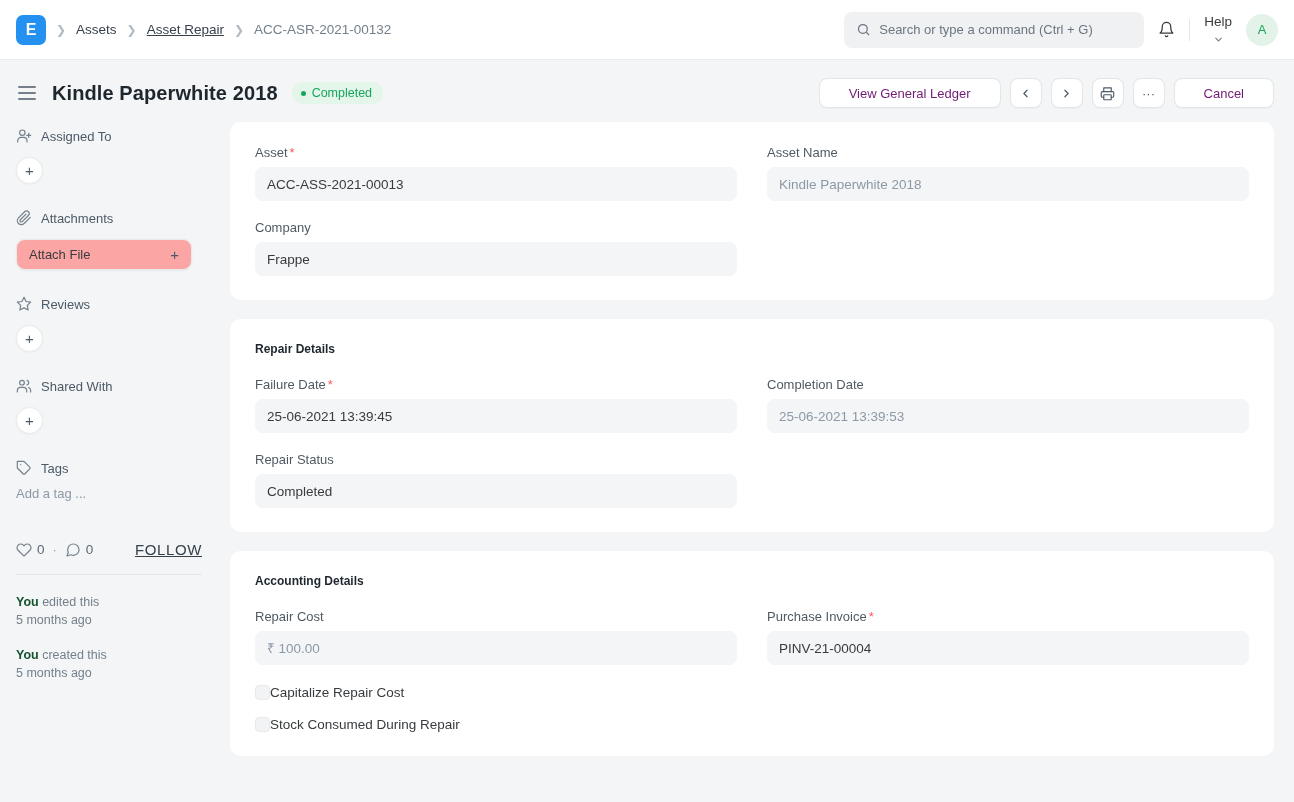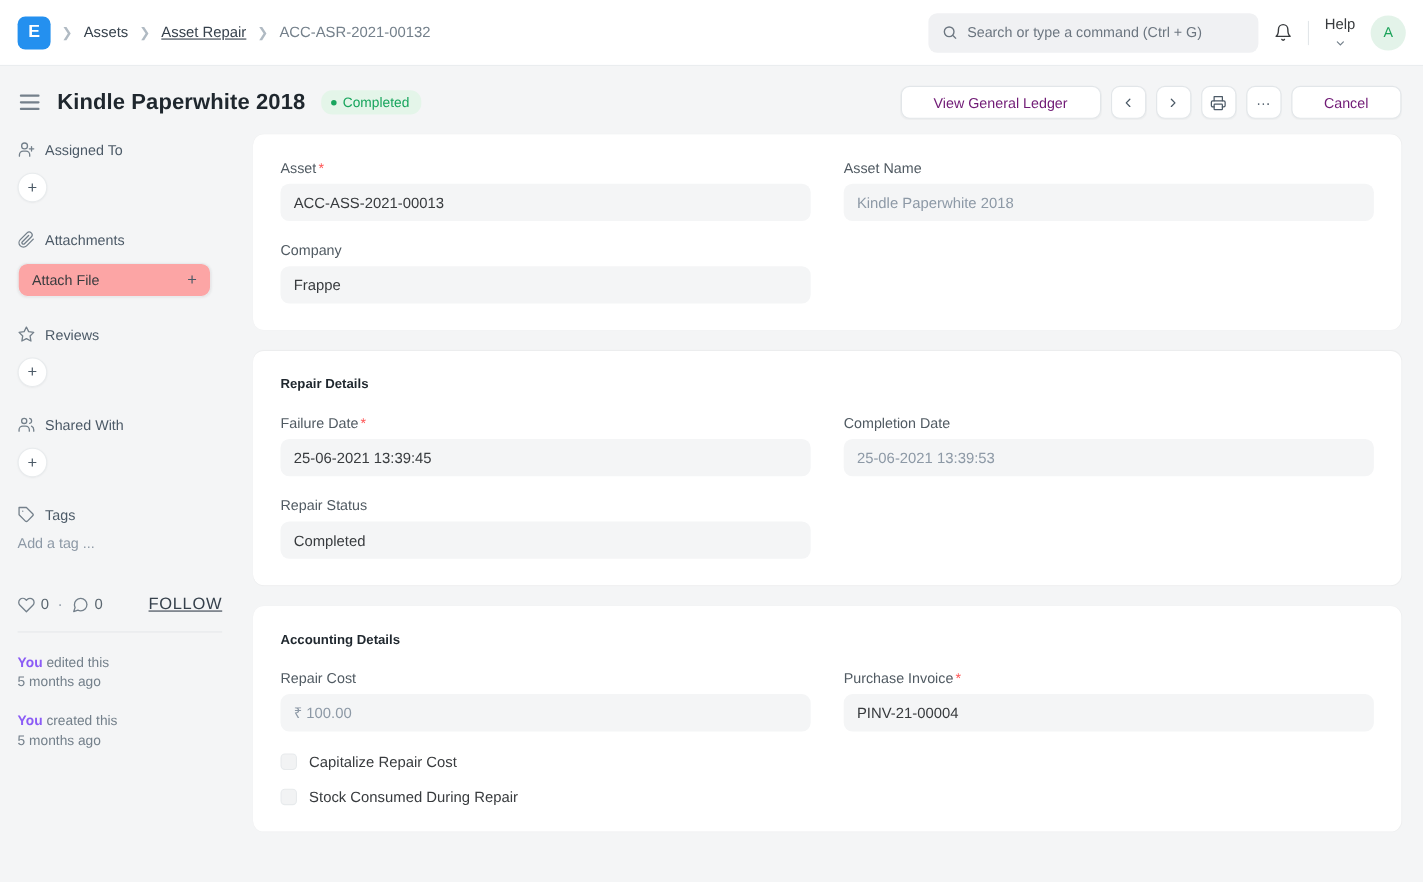--- a/index.html
+++ b/index.html
@@ -88,38 +88,38 @@
     box-shadow: 0 .5px 2px rgba(0,0,0,.05);
   }
   .attach-btn .plus { font-size: 15px; color: #4c5a67; }
   .add-tag { color: #8d99a6; font-size: 13px; cursor: pointer; }
   .likes-row { display: flex; align-items: center; margin-top: 40px; width: 186px; }
   .like-group { display: flex; align-items: center; gap: 5px; color: #5b6770; font-size: 13.5px; cursor: pointer; }
   .like-sep { color: #8d99a6; margin: 0 8px; }
   .follow { margin-left: auto; font-size: 15px; letter-spacing: .6px; color: #36414c; cursor: pointer; background: none; border: none; font-family: inherit; text-decoration: underline; }
   .sb-divider { border: none; border-top: 1px solid #e5e8ea; width: 186px; margin: 16px 0 18px; }
   .activity-item { margin-bottom: 17px; font-size: 12.5px; color: #74808b; line-height: 1.45; }
-  .activity-item b { color: #8b5cf6; font-weight: 700; }
+  .activity-item b { color: #14532d; font-weight: 700; }
   
   .card {
     background: #fff; border-radius: 10px; padding: 23px 25px 24px;
     margin-bottom: 19px; box-shadow: 0 0 1px rgba(0,0,0,.04);
   }
   .section-title { font-size: 12px; font-weight: 700; color: #1f272e; margin-bottom: 21px; }
   .fgrid { display: grid; grid-template-columns: 1fr 1fr; column-gap: 30px; row-gap: 19px; }
   .field { }
   .flabel { font-size: 13px; color: #505a62; margin-bottom: 7px; }
   .req { color: #ff5858; margin-left: 2px; }
   .fvalue {
     height: 34px; background: #f4f5f6; border-radius: 8px;
     display: flex; align-items: center; padding: 0 12px; font-size: 13.5px;
     color: #383b3e; cursor: text;
   }
   .fvalue.readonly { color: #8d99a6; cursor: default; }
-  .check-row { display: flex; align-items: center; gap: 11px; margin-top: 20px; cursor: pointer; }
+  .check-row { display: flex; align-items: center; margin-top: 20px; cursor: pointer; }
   .cbox {
     width: 15px; height: 15px; border-radius: 4px; background: #f2f3f4;
     border: 1px solid #e7eaec; flex-shrink: 0; cursor: pointer;
   }
   .check-label { font-size: 13.5px; color: #383b3e; }
   svg { display: block; }
 </style>
 </head>
 <body>
 

